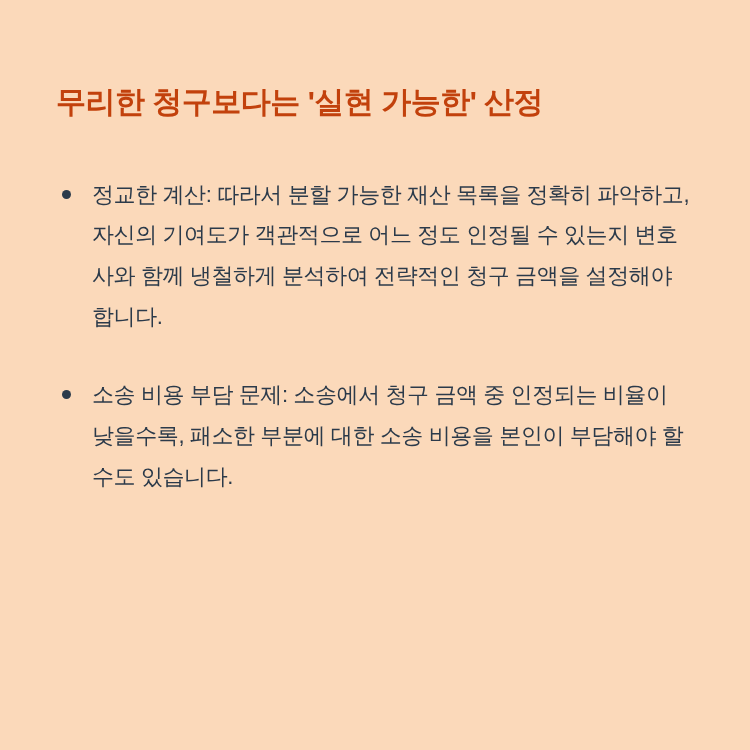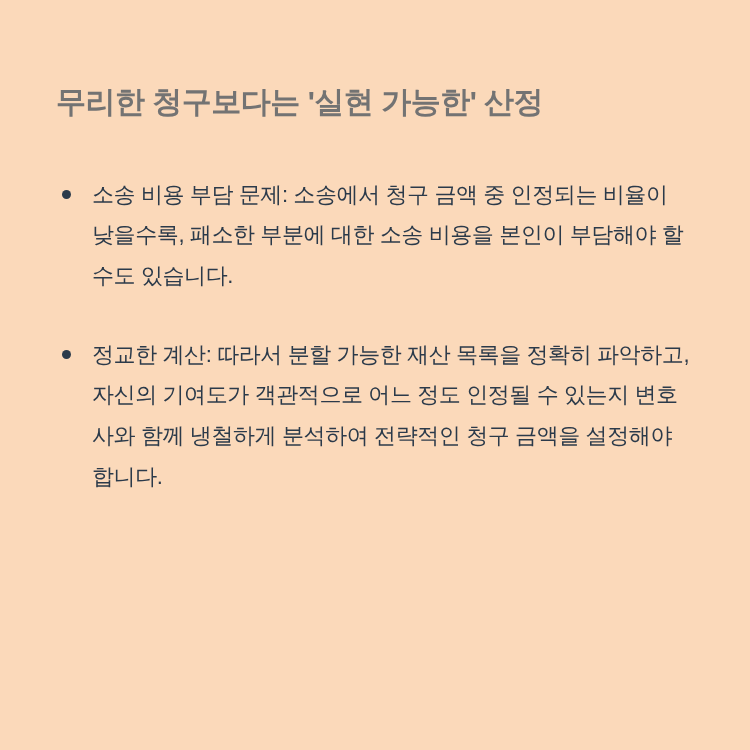--- a/index.html
+++ b/index.html
@@ -16,21 +16,21 @@
   .card {
     box-sizing: border-box;
     width: 750px;
     height: 750px;
     padding: 82px 56px 0 56px;
     background: #fbd9ba;
   }
   .title {
     font-size: 30px;
     font-weight: bold;
-    color: #737373;
+    color: #c2410c;
     letter-spacing: -0.5px;
     line-height: 1.35;
     margin: 0 0 52px 0;
   }
   .para {
     font-size: 22px;
     color: #2b3a4a;
     line-height: 1.85;
     letter-spacing: -0.4px;
     margin: 0 0 42px 0;
@@ -72,21 +72,21 @@
 <body>
 
 <div class="card">
 
   <h1 class="title">무리한 청구보다는 '실현 가능한' 산정</h1>
 
 
   <ul class="bullets">
     <li class="bullet">
       <span class="dot"></span>
-      <span class="btext">소송 비용 부담 문제: 소송에서 청구 금액 중 인정되는 비율이 낮을수록, 패소한 부분에 대한 소송 비용을 본인이 부담해야 할 수도 있습니다.</span>
+      <span class="btext">정교한 계산: 따라서 분할 가능한 재산 목록을 정확히 파악하고, 자신의 기여도가 객관적으로 어느 정도 인정될 수 있는지 변호사와 함께 냉철하게 분석하여 전략적인 청구 금액을 설정해야 합니다.</span>
     </li>
     <li class="bullet">
       <span class="dot"></span>
-      <span class="btext">정교한 계산: 따라서 분할 가능한 재산 목록을 정확히 파악하고, 자신의 기여도가 객관적으로 어느 정도 인정될 수 있는지 변호사와 함께 냉철하게 분석하여 전략적인 청구 금액을 설정해야 합니다.</span>
+      <span class="btext">소송 비용 부담 문제: 소송에서 청구 금액 중 인정되는 비율이 낮을수록, 패소한 부분에 대한 소송 비용을 본인이 부담해야 할 수도 있습니다.</span>
     </li>
   </ul>
 
 </div>
 
 </body></html>

